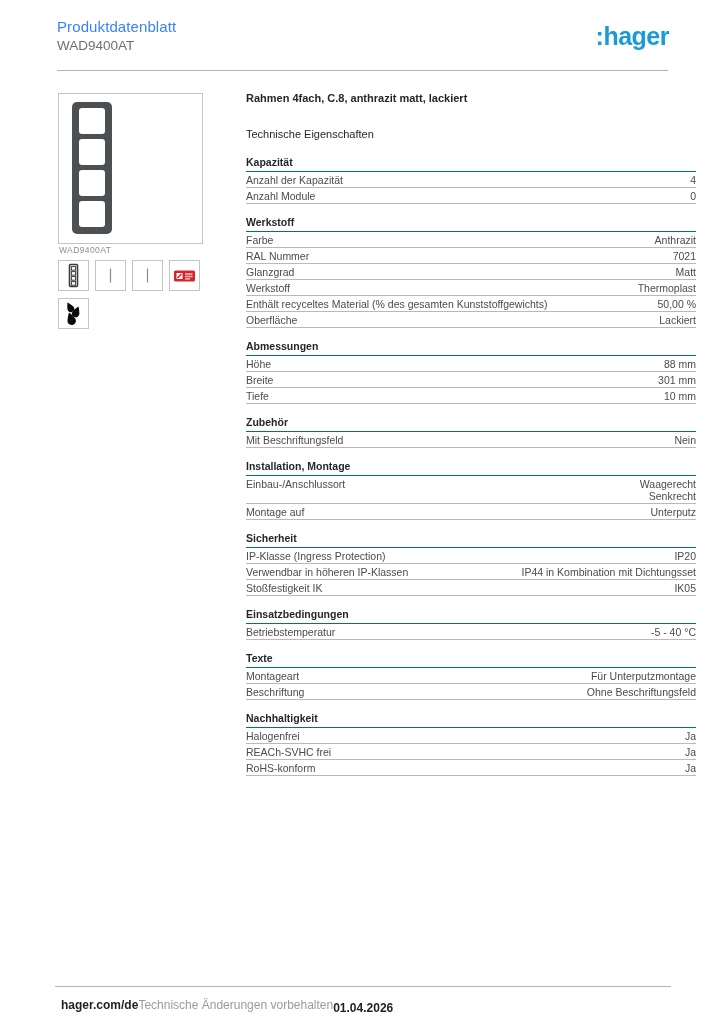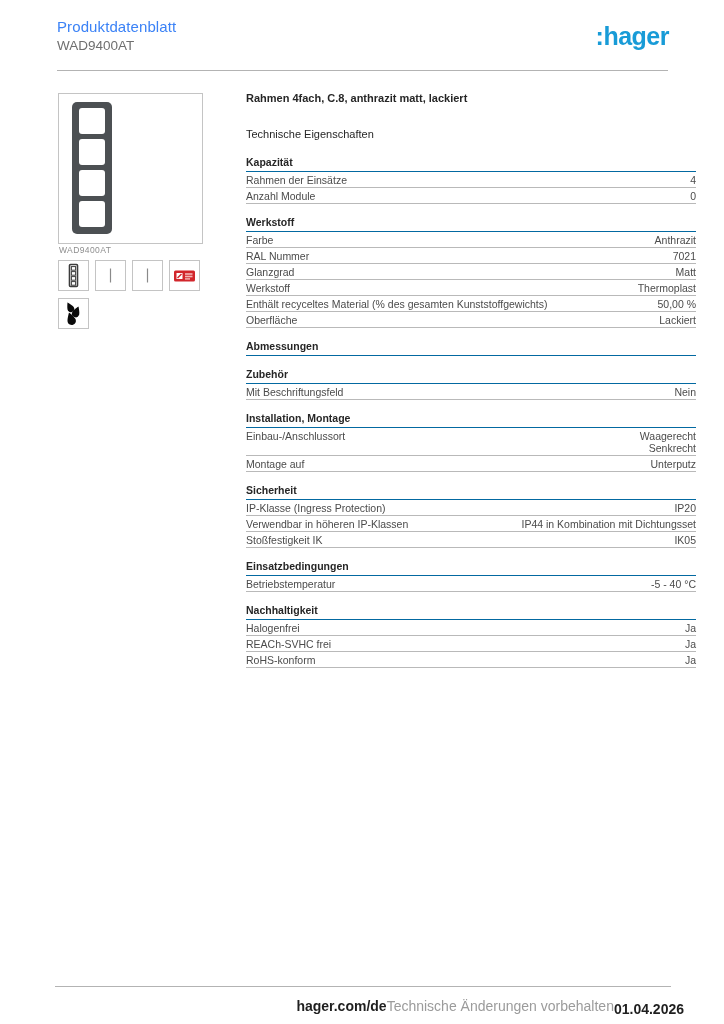--- a/index.html
+++ b/index.html
@@ -71,23 +71,23 @@
   }
   .spec-row .lbl { text-align: left; padding-right: 12px; }
   .spec-row .val { text-align: right; white-space: pre-line; flex-shrink: 0; }
 
   
   .footer-rule {
     position: absolute; left: 55px; width: 616px; top: 986px;
     border-top: 1px solid #b3b3b3; height: 0;
   }
   .doc-footer {
-    position: absolute; left: 73px; width: 611px; top: 994px;
-    display: flex; justify-content: flex-end; align-items: center;
-    font-size: 14px;
+    position: absolute; left: 61px; width: 611px; top: 994px;
+    display: flex; justify-content: flex-start; align-items: center;
+    font-size: 12px;
   }
   .footer-left  { font-weight: bold; color: #1f1f1f; }
   .footer-center{ color: #9b9b9b; }
   .footer-right { font-weight: bold; color: #1f1f1f; margin-top: 7px; }
 </style>
 </head>
 <body>
 
 <div class="page">
 
@@ -153,21 +153,21 @@
     </div>
 
   <div class="right-col">
     <div class="product-name">Rahmen 4fach, C.8, anthrazit matt, lackiert</div>
     <div class="tech-title">Technische Eigenschaften</div>
     <div class="sections">
   <div class="spec-section">
     <div class="section-title">Kapazität</div>
     <div>
   <div class="spec-row">
-    <span class="lbl">Rahmen der Einsätze</span>
+    <span class="lbl">Anzahl der Kapazität</span>
     <span class="val">4</span>
   </div>
 
   <div class="spec-row">
     <span class="lbl">Anzahl Module</span>
     <span class="val">0</span>
   </div>
 </div>
   </div>
 
@@ -201,20 +201,36 @@
 
   <div class="spec-row">
     <span class="lbl">Oberfläche</span>
     <span class="val">Lackiert</span>
   </div>
 </div>
   </div>
 
   <div class="spec-section">
     <div class="section-title">Abmessungen</div>
+    <div>
+  <div class="spec-row">
+    <span class="lbl">Höhe</span>
+    <span class="val">88 mm</span>
+  </div>
+
+  <div class="spec-row">
+    <span class="lbl">Breite</span>
+    <span class="val">301 mm</span>
+  </div>
+
+  <div class="spec-row">
+    <span class="lbl">Tiefe</span>
+    <span class="val">10 mm</span>
+  </div>
+</div>
   </div>
 
   <div class="spec-section">
     <div class="section-title">Zubehör</div>
     <div>
   <div class="spec-row">
     <span class="lbl">Mit Beschriftungsfeld</span>
     <span class="val">Nein</span>
   </div>
 </div>
@@ -259,20 +275,34 @@
   <div class="spec-section">
     <div class="section-title">Einsatzbedingungen</div>
     <div>
   <div class="spec-row">
     <span class="lbl">Betriebstemperatur</span>
     <span class="val">-5 - 40 °C</span>
   </div>
 </div>
   </div>
 
+  <div class="spec-section">
+    <div class="section-title">Texte</div>
+    <div>
+  <div class="spec-row">
+    <span class="lbl">Montageart</span>
+    <span class="val">Für Unterputzmontage</span>
+  </div>
+
+  <div class="spec-row">
+    <span class="lbl">Beschriftung</span>
+    <span class="val">Ohne Beschriftungsfeld</span>
+  </div>
+</div>
+  </div>
 
   <div class="spec-section">
     <div class="section-title">Nachhaltigkeit</div>
     <div>
   <div class="spec-row">
     <span class="lbl">Halogenfrei</span>
     <span class="val">Ja</span>
   </div>
 
   <div class="spec-row">

